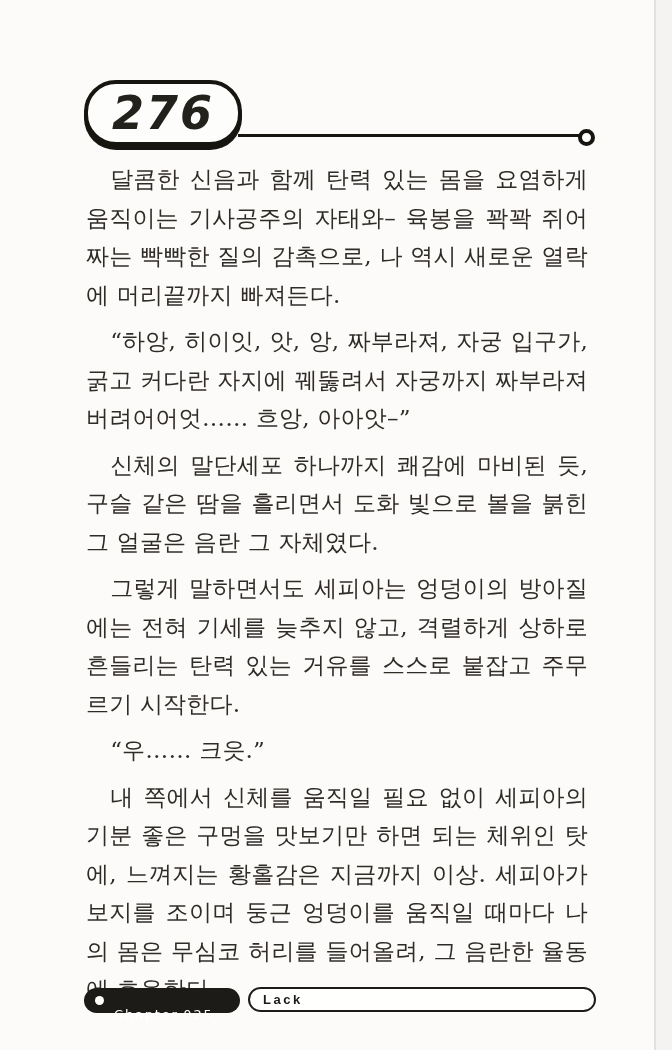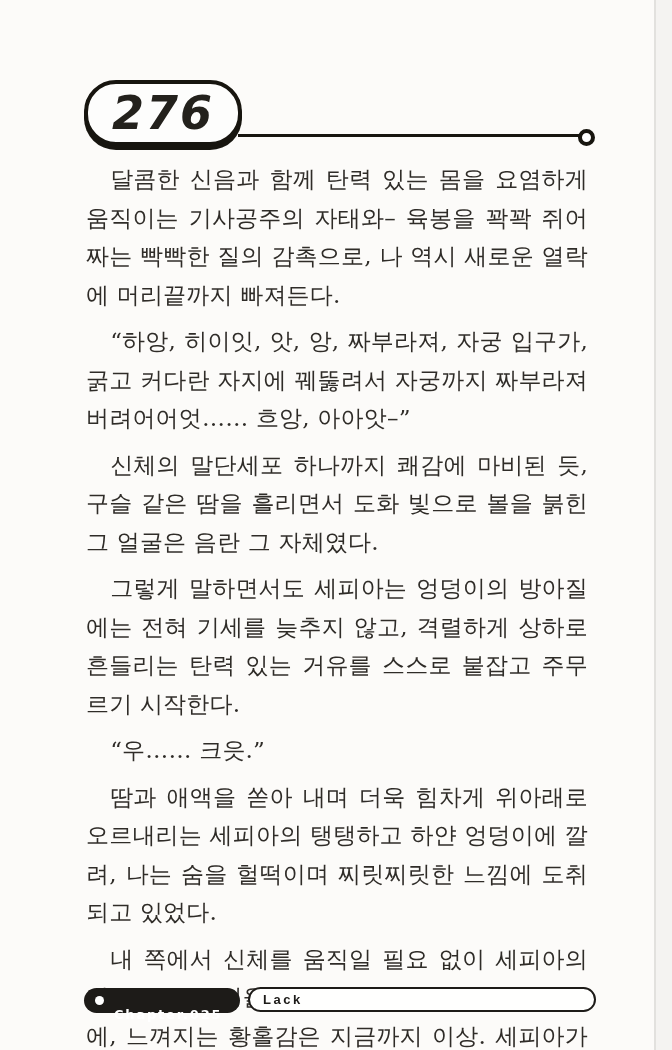--- a/index.html
+++ b/index.html
@@ -112,21 +112,21 @@
     width: 9px;
     height: 9px;
     border-radius: 50%;
     background: #ffffff;
     margin-left: 11px;
     flex: 0 0 auto;
   }
   .footer-chapter .label {
     font-family: "DejaVu Sans", "Liberation Sans", sans-serif;
     font-size: 13px;
-    font-weight: bold;
+    font-weight: normal;
     letter-spacing: 1.8px;
     margin-left: 10px;
     transform: translateY(-0.5px);
     margin-top: 28px;
   }
   .footer-author {
     position: absolute;
     left: 248px;
     top: 987px;
     width: 344px;
@@ -160,21 +160,20 @@
   </div>
   <div class="header-line"></div>
   <div class="header-ring"></div>
 
   <div class="body-text">
     <p>달콤한 신음과 함께 탄력 있는 몸을 요염하게 움직이는 기사공주의 자태와– 육봉을 꽉꽉 쥐어짜는 빡빡한 질의 감촉으로, 나 역시 새로운 열락에 머리끝까지 빠져든다.</p>
     <p>“하앙, 히이잇, 앗, 앙, 짜부라져, 자궁 입구가, 굵고 커다란 자지에 꿰뚫려서 자궁까지 짜부라져 버려어어엇…… 흐앙, 아아앗–”</p>
     <p>신체의 말단세포 하나까지 쾌감에 마비된 듯, 구슬 같은 땀을 흘리면서 도화 빛으로 볼을 붉힌 그 얼굴은 음란 그 자체였다.</p>
     <p>그렇게 말하면서도 세피아는 엉덩이의 방아질에는 전혀 기세를 늦추지 않고, 격렬하게 상하로 흔들리는 탄력 있는 거유를 스스로 붙잡고 주무르기 시작한다.</p>
     <p>“우…… 크읏.”</p>
-    <p>땀과 애액을 쏟아 내며 더욱 힘차게 위아래로 오르내리는 세피아의 탱탱하고 하얀 엉덩이에 깔려, 나는 숨을 헐떡이며 찌릿찌릿한 느낌에 도취되고 있었다.</p>
     <p>내 쪽에서 신체를 움직일 필요 없이 세피아의 기분 좋은 구멍을 맛보기만 하면 되는 체위인 탓에, 느껴지는 황홀감은 지금까지 이상. 세피아가 보지를 조이며 둥근 엉덩이를 움직일 때마다 나의 몸은 무심코 허리를 들어올려, 그 음란한 율동에 호응한다.</p>
   </div>
 
   <div class="footer-chapter">
     <span class="footer-dot"></span>
     <span class="label">Chapter.025</span>
   </div>
   <div class="footer-author">
     <span class="label">Lack</span>
   </div>

